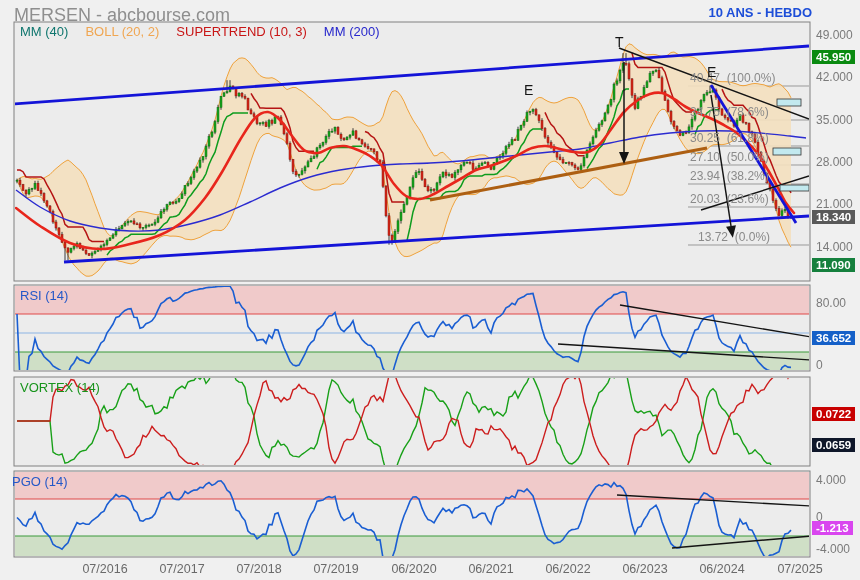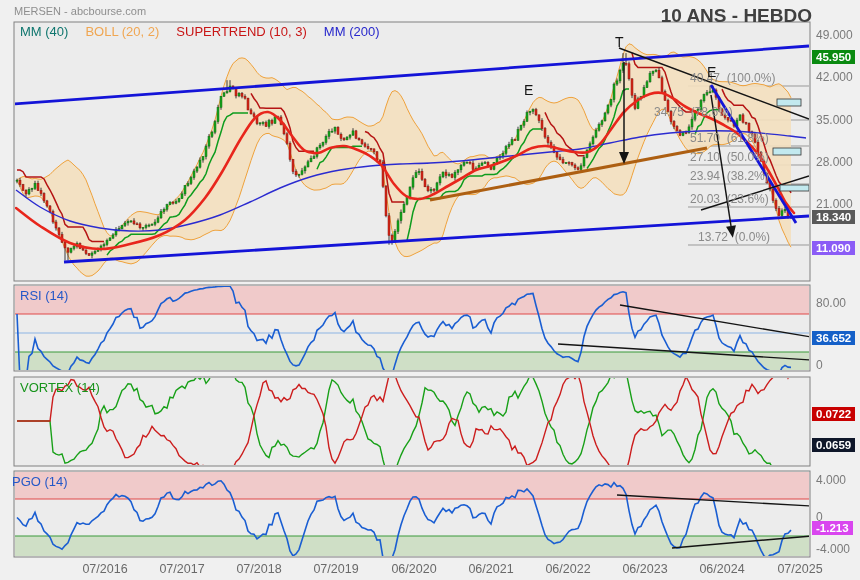--- a/index.html
+++ b/index.html
@@ -1,19 +1,19 @@
 <!DOCTYPE html>
 <html><head>
 <meta charset="utf-8">
 <style>
   html,body{margin:0;padding:0;background:#f0f0f0;font-family:"Liberation Sans",sans-serif;}
   #wrap{position:relative;width:860px;height:580px;background:#f0f0f0;overflow:hidden;}
   #chart-svg{position:absolute;left:0;top:0;}
-  .hdr-title{position:absolute;left:14px;top:5px;font-size:11px;color:#8e8e8e;}
-  .hdr-period{position:absolute;right:48px;top:5px;font-size:19px;color:#404040;font-weight:bold;}
+  .hdr-title{position:absolute;left:14px;top:5px;font-size:18px;color:#8e8e8e;}
+  .hdr-period{position:absolute;right:48px;top:5px;font-size:13px;color:#1d4ed8;font-weight:bold;}
   .legend{position:absolute;left:20px;top:24px;font-size:13px;display:flex;gap:17px;white-space:nowrap;}
   .panel-title{position:absolute;font-size:13px;}
   .ax{position:absolute;left:816px;font-size:12px;color:#7a7a7a;transform:translateY(-50%);white-space:nowrap;}
   .badge{position:absolute;left:812px;font-size:11.5px;font-weight:bold;color:#fff;padding:1px 4px;transform:translateY(-50%);white-space:nowrap;}
   .xlab{position:absolute;top:562px;font-size:12.5px;color:#6a6a6a;transform:translateX(-50%);}
   .fib-label{position:absolute;font-size:12px;color:#8a8a8a;white-space:pre;}
   .letter{position:absolute;font-size:14px;color:#151515;}
 </style>
 </head>
 <body>
@@ -631,21 +631,21 @@
   <div class="panel-title" id="pgo-title" style="left: 12px; top: 474px; color: rgb(36, 88, 200);">PGO (14)</div>
   <div id="labels">
       <div class="ax" style="top: 35px;">49.000</div>
       <div class="ax" style="top: 77px;">42.000</div>
       <div class="ax" style="top: 120px;">35.000</div>
       <div class="ax" style="top: 162px;">28.000</div>
       <div class="ax" style="top: 204px;">21.000</div>
       <div class="ax" style="top: 247px;">14.000</div>
       <div class="badge" style="top: 57px; background: rgb(10, 138, 16);">45.950</div>
       <div class="badge" style="top: 217px; background: rgb(89, 89, 89);">18.340</div>
-      <div class="badge" style="top: 248px; background: #8b5cf6;">11.090</div>
+      <div class="badge" style="top: 265px; background: #15803d;">11.090</div>
       <div class="ax" style="top: 303px;">80.00</div>
       <div class="ax" style="top: 365px;">0</div>
       <div class="badge" style="top: 338px; background: rgb(21, 96, 200);">36.652</div>
       <div class="ax" style="top: 447px;">0.0400</div>
       <div class="badge" style="top: 414px; background: rgb(200, 0, 0);">0.0722</div>
       <div class="badge" style="top: 445px; background: #0f172a;">0.0659</div>
       <div class="ax" style="top: 480px;">4.000</div>
       <div class="ax" style="top: 517px;">0</div>
       <div class="ax" style="top: 549px;">-4.000</div>
       <div class="badge" style="top: 528px; background: #d946ef;">-1.213</div>
@@ -653,22 +653,22 @@
       <div class="xlab" style="left: 182px;">07/2017</div>
       <div class="xlab" style="left: 259px;">07/2018</div>
       <div class="xlab" style="left: 336px;">07/2019</div>
       <div class="xlab" style="left: 414px;">06/2020</div>
       <div class="xlab" style="left: 491px;">06/2021</div>
       <div class="xlab" style="left: 568px;">06/2022</div>
       <div class="xlab" style="left: 645px;">06/2023</div>
       <div class="xlab" style="left: 722px;">06/2024</div>
       <div class="xlab" style="left: 800px;">07/2025</div>
       <div class="fib-label" style="left: 690px; top: 71px;">40.47  (100.0%)</div>
-      <div class="fib-label" style="left: 654px; top: 105px;">34.75  (78.6%)</div>
-      <div class="fib-label" style="left: 690px; top: 131px;">51.70  (61.8%)</div>
+      <div class="fib-label" style="left: 690px; top: 105px;">34.75  (78.6%)</div>
+      <div class="fib-label" style="left: 690px; top: 131px;">30.25  (61.8%)</div>
       <div class="fib-label" style="left: 690px; top: 150px;">27.10  (50.0%)</div>
       <div class="fib-label" style="left: 690px; top: 169px;">23.94  (38.2%)</div>
       <div class="fib-label" style="left: 690px; top: 192px;">20.03  (23.6%)</div>
       <div class="fib-label" style="left: 698px; top: 230px;">13.72  (0.0%)</div>
       <div class="letter" style="left: 524px; top: 82px;">E</div>
       <div class="letter" style="left: 615px; top: 34px;">T</div>
       <div class="letter" style="left: 707px; top: 64px;">E</div>
     </div>
 </div>
 

